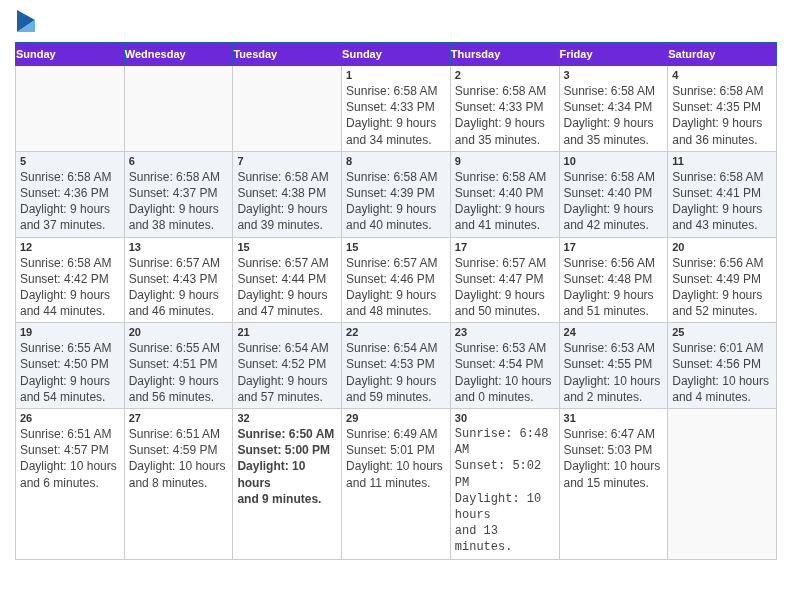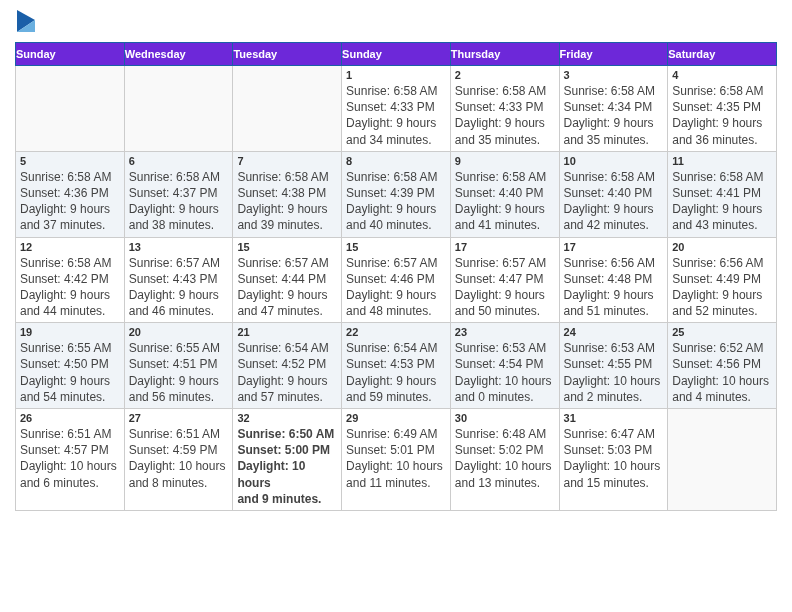--- a/index.html
+++ b/index.html
@@ -308,21 +308,21 @@
           </td>
           <td>
             <div class="day-number">24</div>
             <div class="day-info" style="white-space: pre-line;">Sunrise: 6:53 AM
 Sunset: 4:55 PM
 Daylight: 10 hours
 and 2 minutes.</div>
           </td>
           <td>
             <div class="day-number">25</div>
-            <div class="day-info" style="white-space: pre-line;">Sunrise: 6:52 AM
+            <div class="day-info" style="white-space: pre-line;">Sunrise: 6:01 AM
 Sunset: 4:56 PM
 Daylight: 10 hours
 and 4 minutes.</div>
           </td>
         </tr>
         <tr>
           <td>
             <div class="day-number">26</div>
             <div class="day-info" style="white-space: pre-line;">Sunrise: 6:51 AM
 Sunset: 4:57 PM
@@ -345,21 +345,21 @@
           </td>
           <td>
             <div class="day-number">29</div>
             <div class="day-info" style="white-space: pre-line;">Sunrise: 6:49 AM
 Sunset: 5:01 PM
 Daylight: 10 hours
 and 11 minutes.</div>
           </td>
           <td>
             <div class="day-number">30</div>
-            <div class="day-info" style="white-space: pre-line;">Sunrise: 6:48 AM
+            <div class="day-info" style="white-space: pre-line; font-family: Liberation Mono, monospace;">Sunrise: 6:48 AM
 Sunset: 5:02 PM
 Daylight: 10 hours
 and 13 minutes.</div>
           </td>
           <td>
             <div class="day-number">31</div>
             <div class="day-info" style="white-space: pre-line;">Sunrise: 6:47 AM
 Sunset: 5:03 PM
 Daylight: 10 hours
 and 15 minutes.</div>

